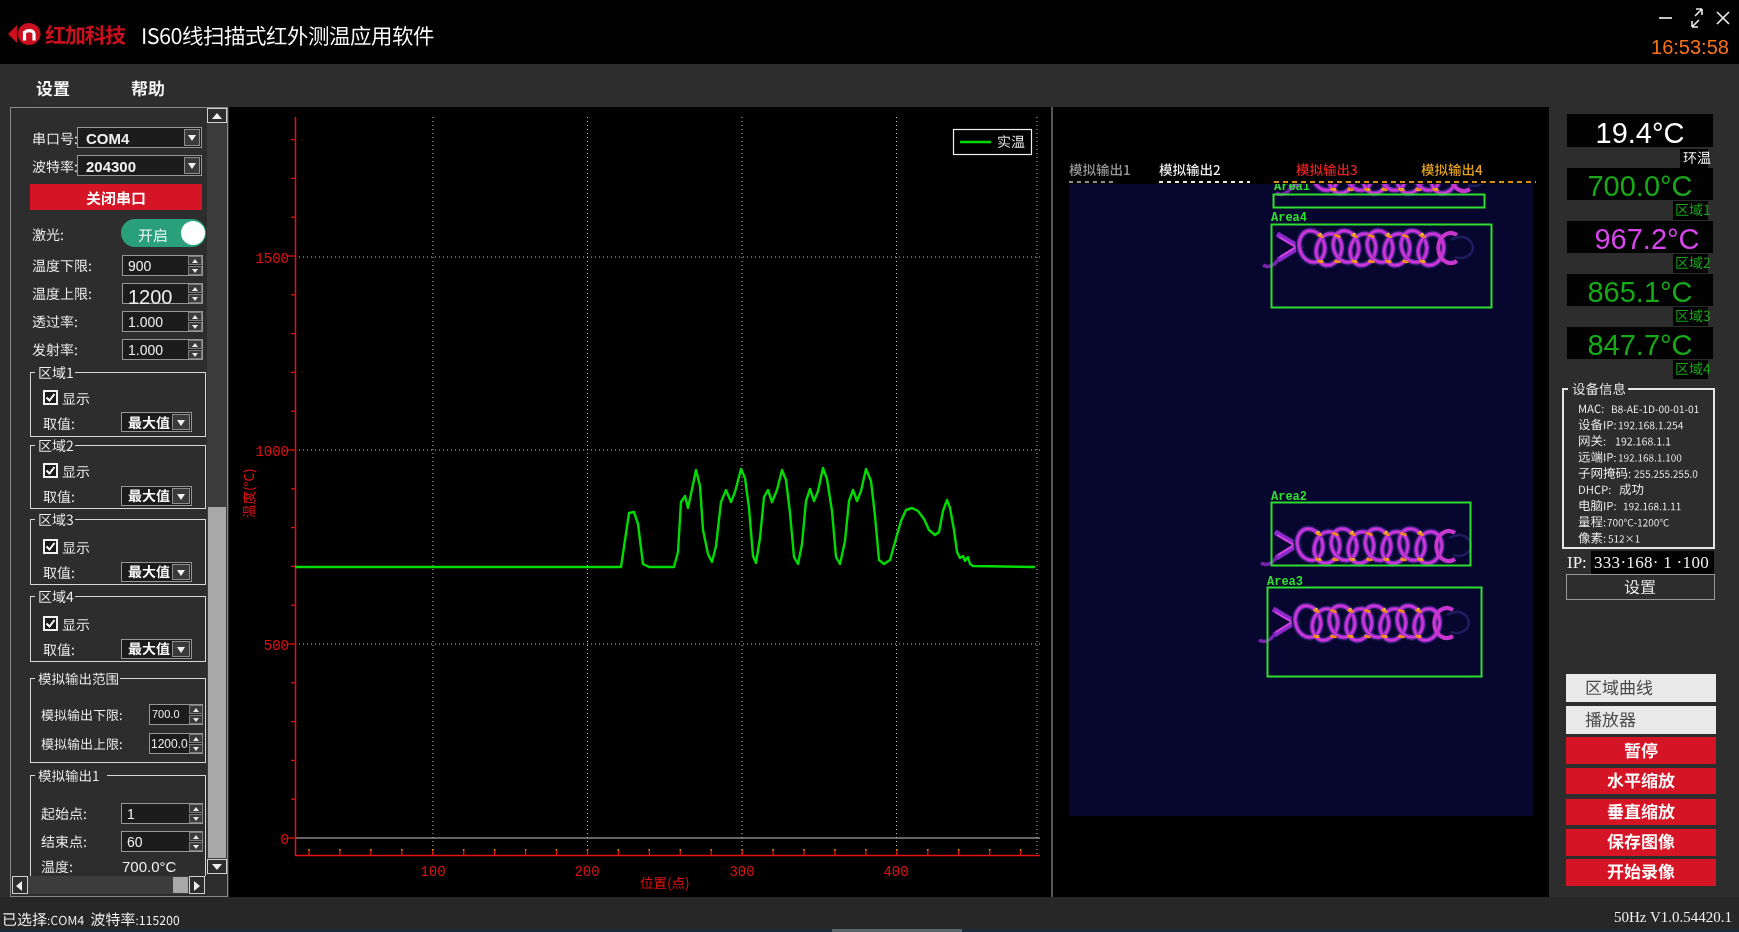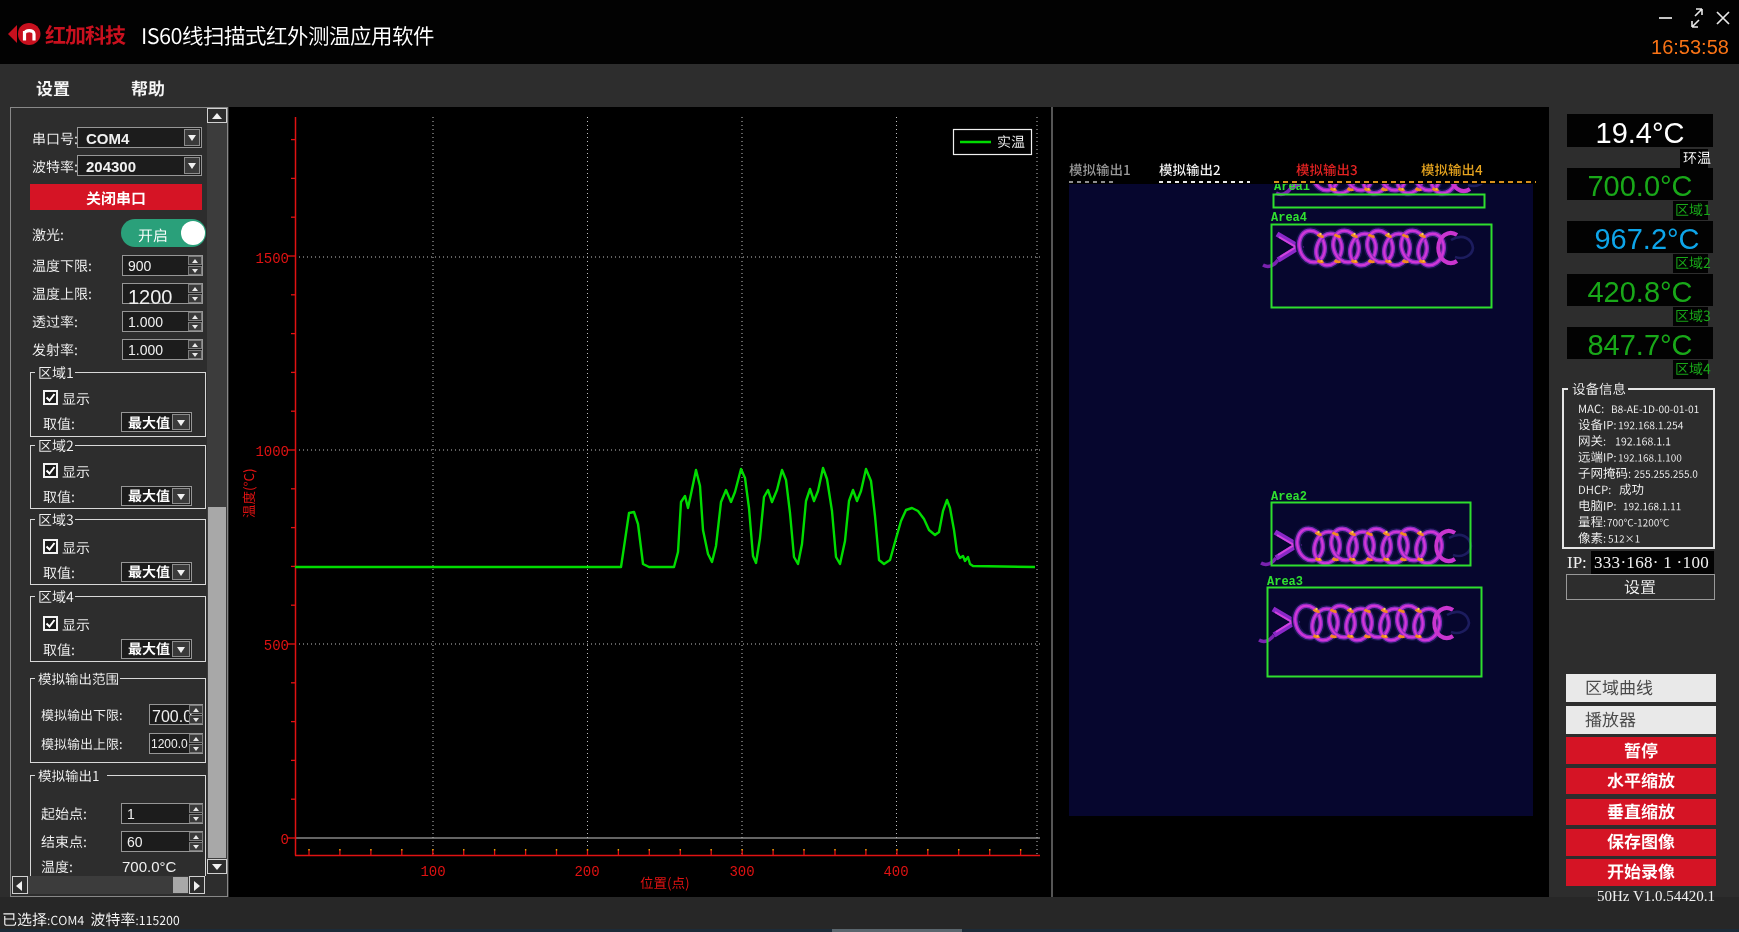--- a/index.html
+++ b/index.html
@@ -142,21 +142,21 @@
     <path d="M3.5,7.5 L6.5,10.5 L11.5,4" stroke="#fff" stroke-width="2" fill="none"></path>
   </svg>
 <div class="inp" style="left:121px;top:639px;width:71px;height:20px"></div>
 <div class="cmbarrow" style="left:172px;top:641px;width:18px;height:16px">
     <i></i>
   </div>
 
 <div class="grp" style="left:30px;top:678px;width:176px;height:85px"></div>
 <div class="abs" style="left:35px;top:671px;width:85px;height:14px;background:#2d2d2d"></div>
 <div class="inp" style="left:149px;top:704px;width:54px;height:21px"></div>
-<div class="txt" style="left:152px;top:708px;font-size:16px">700.0</div>
+<div class="txt" style="left:152px;top:708px;font-size:11px">700.0</div>
 <div class="spin" style="left:189px;top:705px">
     <div class="u">
       <i></i>
     </div>
     <div class="d">
       <i></i>
     </div>
   </div>
 <div class="inp" style="left:149px;top:733px;width:54px;height:21px"></div>
 <div class="txt" style="left:151px;top:737px;font-size:12px">1200.0</div>
@@ -376,24 +376,24 @@
     <text x="198" y="401" fill="#30e030" style="font-family:&quot;Liberation Mono&quot;,monospace;font-size:12px;font-weight:bold">Area3</text>
   </svg>
 
 <div class="blackbox" style="left:1567px;top:114px;width:146px;height:33px"></div>
 <div class="txt" style="left:1567px;top:117px;width:146px;text-align:center;font-size:29px;color:#fff">19.4°C</div>
 <div class="blackbox" style="left:1680px;top:149px;width:28px;height:19px"></div>
 <div class="blackbox" style="left:1567px;top:168px;width:146px;height:32px"></div>
 <div class="txt" style="left:1567px;top:170px;width:146px;text-align:center;font-size:29px;color:#19a819">700.0°C</div>
 <div class="blackbox" style="left:1673px;top:201px;width:35px;height:19px"></div>
 <div class="blackbox" style="left:1567px;top:221px;width:146px;height:32px"></div>
-<div class="txt" style="left:1567px;top:223px;width:160px;text-align:center;font-size:29px;color:#0ea5e9">967.2°C</div>
+<div class="txt" style="left:1567px;top:223px;width:160px;text-align:center;font-size:29px;color:#d946ef">967.2°C</div>
 <div class="blackbox" style="left:1673px;top:254px;width:35px;height:19px"></div>
 <div class="blackbox" style="left:1567px;top:274px;width:146px;height:32px"></div>
-<div class="txt" style="left:1567px;top:276px;width:146px;text-align:center;font-size:29px;color:#19a819">420.8°C</div>
+<div class="txt" style="left:1567px;top:276px;width:146px;text-align:center;font-size:29px;color:#19a819">865.1°C</div>
 <div class="blackbox" style="left:1673px;top:307px;width:35px;height:19px"></div>
 <div class="blackbox" style="left:1567px;top:327px;width:146px;height:32px"></div>
 <div class="txt" style="left:1567px;top:329px;width:146px;text-align:center;font-size:29px;color:#19a819">847.7°C</div>
 <div class="blackbox" style="left:1673px;top:360px;width:35px;height:19px"></div>
 
 <div class="abs" style="left:1562px;top:388px;width:153px;height:161px;border:2px solid #e5e5e5"></div>
 <div class="abs" style="left:1568px;top:381px;width:60px;height:14px;background:#2d2d2d"></div>
 
 <div class="txt" style="left:1567px;top:553px;font-size:17px;font-family:'Liberation Serif',serif">IP:</div>
 <div class="blackbox" style="left:1591px;top:551px;width:123px;height:23px"></div>
@@ -403,21 +403,21 @@
 
 <div class="ltbtn" style="left:1566px;top:674px;width:150px;height:28px"></div>
 <div class="ltbtn" style="left:1566px;top:706px;width:150px;height:28px"></div>
 
 <div class="redbtn" style="left:1566px;top:737px;width:150px;height:27px"></div>
 <div class="redbtn" style="left:1566px;top:768px;width:150px;height:26px"></div>
 <div class="redbtn" style="left:1566px;top:799px;width:150px;height:26px"></div>
 <div class="redbtn" style="left:1566px;top:829px;width:150px;height:27px"></div>
 <div class="redbtn" style="left:1566px;top:859px;width:150px;height:27px"></div>
 
-<div class="txt" style="left:1580px;top:888px;width:152px;text-align:center;font-size:15px;font-family:'Liberation Serif',serif">50Hz V1.0.54420.1</div>
+<div class="txt" style="left:1580px;top:909px;width:152px;text-align:right;font-size:15px;font-family:'Liberation Serif',serif">50Hz V1.0.54420.1</div>
 
 <svg id="cjk" width="1739" height="932" viewBox="0 0 1739 932" style="position:absolute;left:0;top:0;pointer-events:none">
     <defs>
       <path id="gB7ea2" d="M27 73 48 -50C147 -27 275 3 395 32L382 145C254 117 118 88 27 73ZM58 414C76 422 101 429 190 439C157 396 128 363 112 348C78 312 55 291 27 285C41 252 61 194 67 170C95 185 140 196 406 238C402 264 400 311 401 343L233 320C308 399 379 491 435 584L330 652C312 617 291 582 269 549L182 542C237 621 291 715 331 806L211 855C172 739 103 618 80 587C57 555 40 534 19 528C32 497 52 438 58 414ZM405 91V-30H963V91H748V646H942V766H422V646H617V91Z"></path>
       <path id="gB52a0" d="M559 735V-69H674V1H803V-62H923V735ZM674 116V619H803V116ZM169 835 168 670H50V553H167C160 317 133 126 20 -2C50 -20 90 -61 108 -90C238 59 273 284 283 553H385C378 217 370 93 350 66C340 51 331 47 316 47C298 47 262 48 222 51C242 17 255 -35 256 -69C303 -71 347 -71 377 -65C410 -58 432 -47 455 -13C487 33 494 188 502 615C503 631 503 670 503 670H286L287 835Z"></path>
       <path id="gB79d1" d="M481 722C536 678 602 613 630 570L714 645C683 689 614 749 559 789ZM444 458C502 414 573 349 604 304L686 382C652 425 579 486 521 527ZM363 841C280 806 154 776 40 759C53 733 68 692 72 666C108 670 147 676 185 682V568H33V457H169C133 360 76 252 20 187C39 157 65 107 76 73C115 123 153 194 185 271V-89H301V318C325 279 349 236 362 208L431 302C412 326 329 422 301 448V457H433V568H301V705C347 716 391 729 430 743ZM416 205 435 91 738 144V-88H857V164L975 185L956 298L857 281V850H738V260Z"></path>
       <path id="gB6280" d="M601 850V707H386V596H601V476H403V368H456L425 359C463 267 510 187 569 119C498 74 417 42 328 21C351 -5 379 -56 392 -87C490 -58 579 -18 656 36C726 -20 809 -62 907 -90C924 -60 958 -11 984 13C894 35 816 69 751 114C836 199 900 309 938 449L861 480L841 476H720V596H945V707H720V850ZM542 368H787C757 299 713 240 660 190C610 241 571 301 542 368ZM156 850V659H40V548H156V370C108 359 64 349 27 342L58 227L156 252V44C156 29 151 24 137 24C124 24 82 24 42 25C57 -6 72 -54 76 -84C147 -84 195 -81 229 -63C263 -44 274 -15 274 43V283L381 312L366 422L274 399V548H373V659H274V850Z"></path>
       <path id="gR49" d="M101 0H193V733H101Z"></path>
       <path id="gR53" d="M304 -13C457 -13 553 79 553 195C553 304 487 354 402 391L298 436C241 460 176 487 176 559C176 624 230 665 313 665C381 665 435 639 480 597L528 656C477 709 400 746 313 746C180 746 82 665 82 552C82 445 163 393 231 364L336 318C406 287 459 263 459 187C459 116 402 68 305 68C229 68 155 104 103 159L48 95C111 29 200 -13 304 -13Z"></path>
       <path id="gR36" d="M301 -13C415 -13 512 83 512 225C512 379 432 455 308 455C251 455 187 422 142 367C146 594 229 671 331 671C375 671 419 649 447 615L499 671C458 715 403 746 327 746C185 746 56 637 56 350C56 108 161 -13 301 -13ZM144 294C192 362 248 387 293 387C382 387 425 324 425 225C425 125 371 59 301 59C209 59 154 142 144 294Z"></path>

